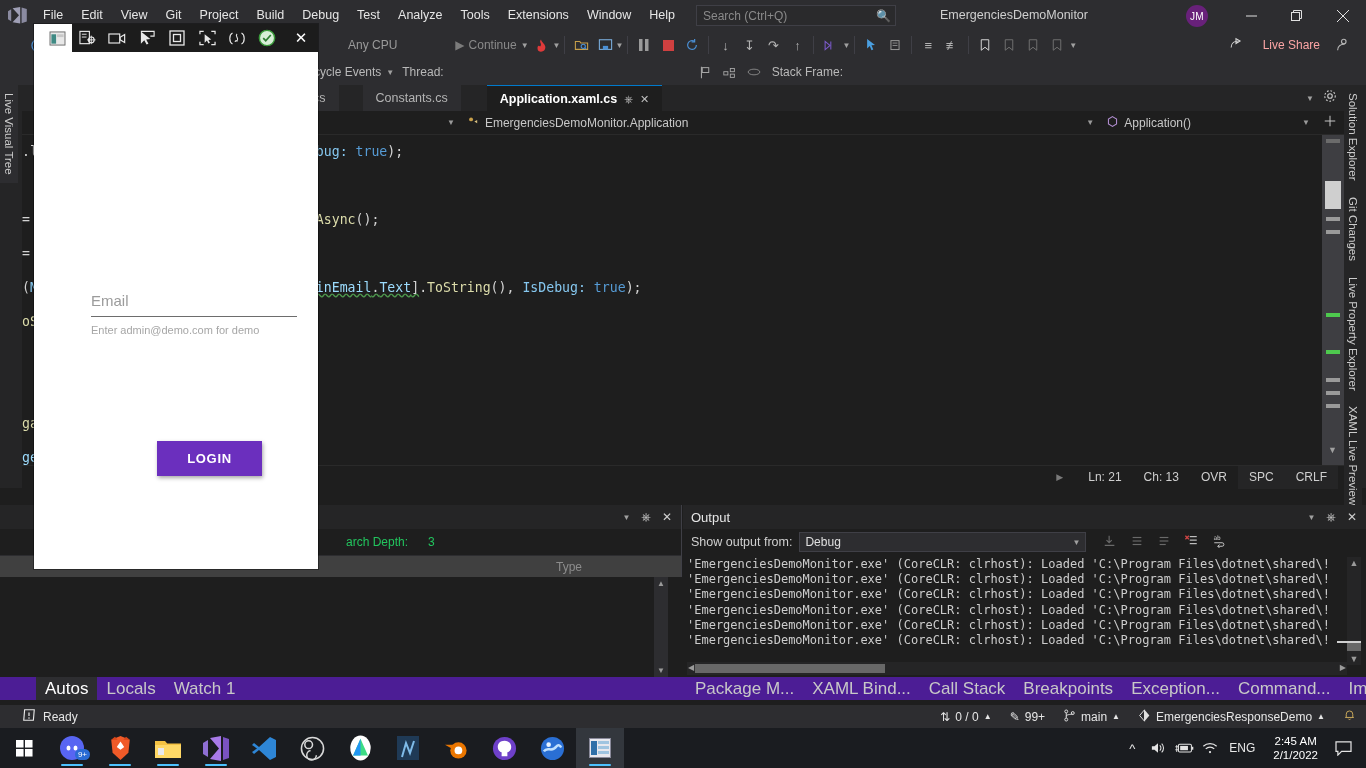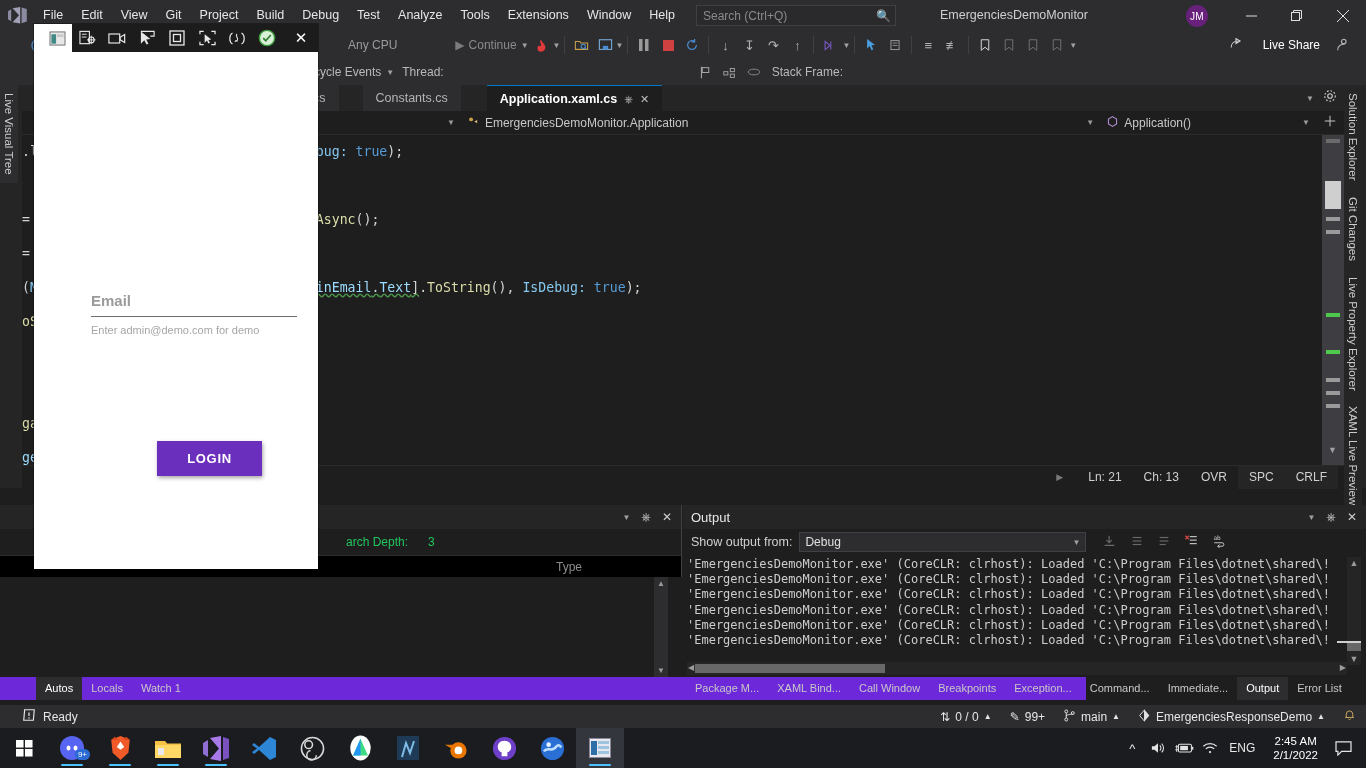--- a/index.html
+++ b/index.html
@@ -66,21 +66,21 @@
   .tb-ico {
     width: 22px; height: 22px; display:flex; align-items:center; justify-content:center;
     color: #b4b4b4; font-size: 13px; margin: 0 1px;
   }
   .tb-sep { width:1px; height:18px; background:#3f3f46; margin: 0 4px; }
   .tb-text { font-size: 12px; color: #9a9a9a; padding: 0 6px; }
   .tb-run { color: #8a8a8a; font-size: 12px; display:flex; align-items:center; gap:4px;}
   .caret-d { font-size: 8px; color: #a0a0a0; }
   .live-share {
     position:absolute; right: 46px; top:0; height:28px;
-    display:flex; align-items:center; gap:20px; font-size:12px; color:#ffffff;
+    display:flex; align-items:center; gap:20px; font-size:12px; color:#fca5a5;
   }
 
   
   .toolbar2 {
     position: absolute; left: 0; top: 59px; width: 1366px; height: 26px;
     background: #2d2d30; display: flex; align-items: center; font-size: 12px; color: #b9b9b9;
   }
 
   
   .dock-left {
@@ -148,21 +148,21 @@
   .edstatus .cell.box { background:#252526; }
 
   
   .panels { position:absolute; left:0; top:505px; width:1366px; height:195px; background:#1e1e1e; }
   .pnl-head { height:24px; display:flex; align-items:center; background:#252526; padding-left:8px; }
   .pnl-title { font-size:13px; color:#e6e6e6; }
   .pnl-btns { margin-left:auto; display:flex; align-items:center; gap:11px; padding-right:9px; color:#cfcfcf; font-size:12px; }
 
   .watch-pane { position:absolute; left:0; top:0; width:682px; height:195px; background:#1e1e1e; border-right:1px solid #3f3f46;}
   .watch-search { height:26px; display:flex; align-items:center; font-size:12px; color:#22c55e; padding-left:8px; gap:20px;}
-  .watch-cols { height:22px; display:flex; align-items:center; font-size:12px; color:#8c8c8c; background:#000000; border-top:1px solid #2d2d30;}
+  .watch-cols { height:22px; display:flex; align-items:center; font-size:12px; color:#8c8c8c; background:#404040; border-top:1px solid #2d2d30;}
   .watch-body { position:absolute; left:0; top:72px; width:682px; height:100px; background:#1e1e1e; }
   .watch-vscroll { position:absolute; right:13px; top:72px; width:14px; height:100px; background:#2d2d30; }
 
   .out-pane { position:absolute; left:683px; top:0; width:683px; height:195px; background:#1e1e1e; }
   .out-src { height:26px; display:flex; align-items:center; gap:7px; padding-left:8px; font-size:12.5px; color:#d0d0d0; }
   .out-combo {
     width: 287px; height:20px; background:#2d2d30; border:1px solid #3f3f46;
     display:flex; align-items:center; padding:0 5px; font-size:12px; color:#e0e0e0;
   }
   .out-combo .caret-d { margin-left:auto; }
@@ -171,22 +171,22 @@
     position:absolute; left:4px; top:52px; width:660px; height:108px;
     font-family:"DejaVu Sans Mono", monospace; font-size:12px; line-height:15.2px;
     color:#cccccc; overflow:hidden; white-space:pre;
   }
   .out-vscroll { position:absolute; right:5px; top:52px; width:14px; height:108px; background:#252526; display:flex; flex-direction:column; align-items:center;}
   .out-hscroll { position:absolute; left:4px; bottom:25px; width:660px; height:13px; background:#252526; }
   .out-hthumb { position:absolute; left:8px; top:2px; width:190px; height:9px; background:#686868; }
   .sb-arrow { color:#9a9a9a; font-size:9px; line-height:12px; }
 
   .panel-tabs {
-    position:absolute; left:0; bottom:0; width:1086px; height:23px;
-    background:#6d28d9; display:flex; align-items:center; font-size:11px; color:#c8c8c8;
+    position:absolute; left:0; bottom:0; width:1366px; height:23px;
+    background:#4c1d95; display:flex; align-items:center; font-size:17px; color:#c8c8c8;
   }
   .ptab { padding:0 9px; height:23px; line-height:23px; white-space:nowrap; }
   .ptab.active { background:#2d2d30; color:#ffffff; }
   .ptabs-left { position:absolute; left:36px; display:flex; }
   .ptabs-right { position:absolute; left:686px; display:flex; }
 
   
   .vsstatus {
     position:absolute; left:0; top:705px; width:1366px; height:23px;
     background:#2d2d30; display:flex; align-items:center; font-size:12px; color:#e6e6e6;
@@ -204,21 +204,21 @@
   .hotbar {
     position:absolute; left:8px; top:0px; width:276px; height:28px;
     background:#1c1c1c; display:flex; align-items:center; z-index:62;
   }
   .hot-ico { width:30px; height:28px; display:flex; align-items:center; justify-content:center; color:#e8e8e8; }
   .hot-close { margin-left:auto; width:34px; height:28px; display:flex; align-items:center; justify-content:center; color:#ffffff; font-size:15px; }
   .hot-first { background:#ffffff; }
 
   .login-body { position:absolute; left:0; top:28px; width:284px; height:517px; background:#fff; }
   .fld { position:absolute; left:57px; width:206px; }
-  .fld .lab { font-size:15px; color:#9b9b9b; font-family:"Liberation Sans", sans-serif;font-weight:bold; }
+  .fld .lab { font-size:15px; color:#9b9b9b; font-family:"Liberation Sans", sans-serif; }
   .fld .line { height:1px; background:#6d6d6d; margin-top:7px; }
   .fld .hint { font-size:11px; color:#a6a6a6; margin-top:7px; }
   .login-btn {
     position:absolute; left:123px; top:389px; width:105px; height:35px;
     background:#6b2fbe; color:#ffffff; font-size:13px; font-weight:bold;
     letter-spacing:.7px; display:flex; align-items:center; justify-content:center;
     border:none; box-shadow: 1px 2px 4px rgba(0,0,0,.35);
   }
   .note {
     position:absolute; left:60px; top:418px; width:200px;
@@ -652,21 +652,21 @@
 
       <div class="panel-tabs">
         <div class="ptabs-left">
           <div class="ptab active">Autos</div>
           <div class="ptab">Locals</div>
           <div class="ptab">Watch 1</div>
         </div>
         <div class="ptabs-right">
           <div class="ptab">Package M...</div>
           <div class="ptab">XAML Bind...</div>
-          <div class="ptab">Call Window</div>
+          <div class="ptab">Call Stack</div>
           <div class="ptab">Breakpoints</div>
           <div class="ptab">Exception...</div>
           <div class="ptab">Command...</div>
           <div class="ptab">Immediate...</div>
           <div class="ptab active">Output</div>
           <div class="ptab">Error List</div>
         </div>
       </div>
     </div>
 

